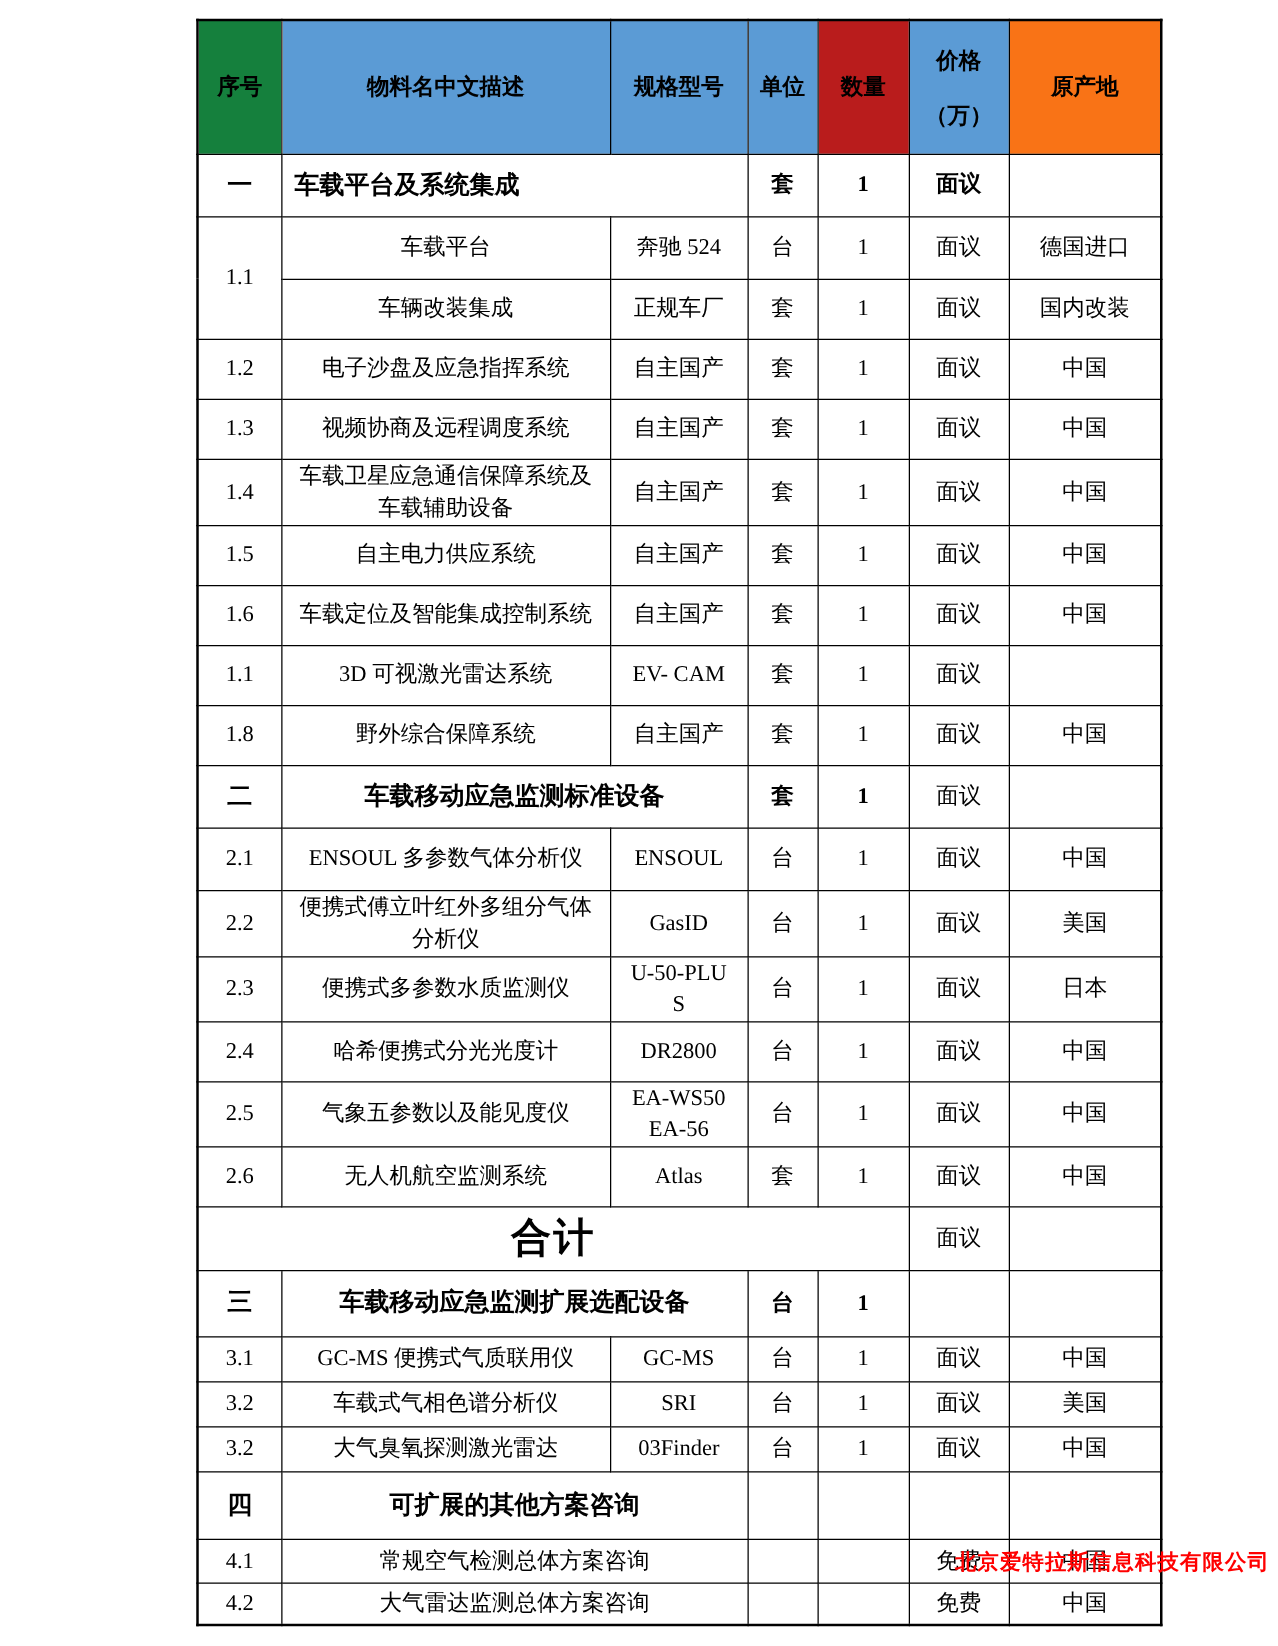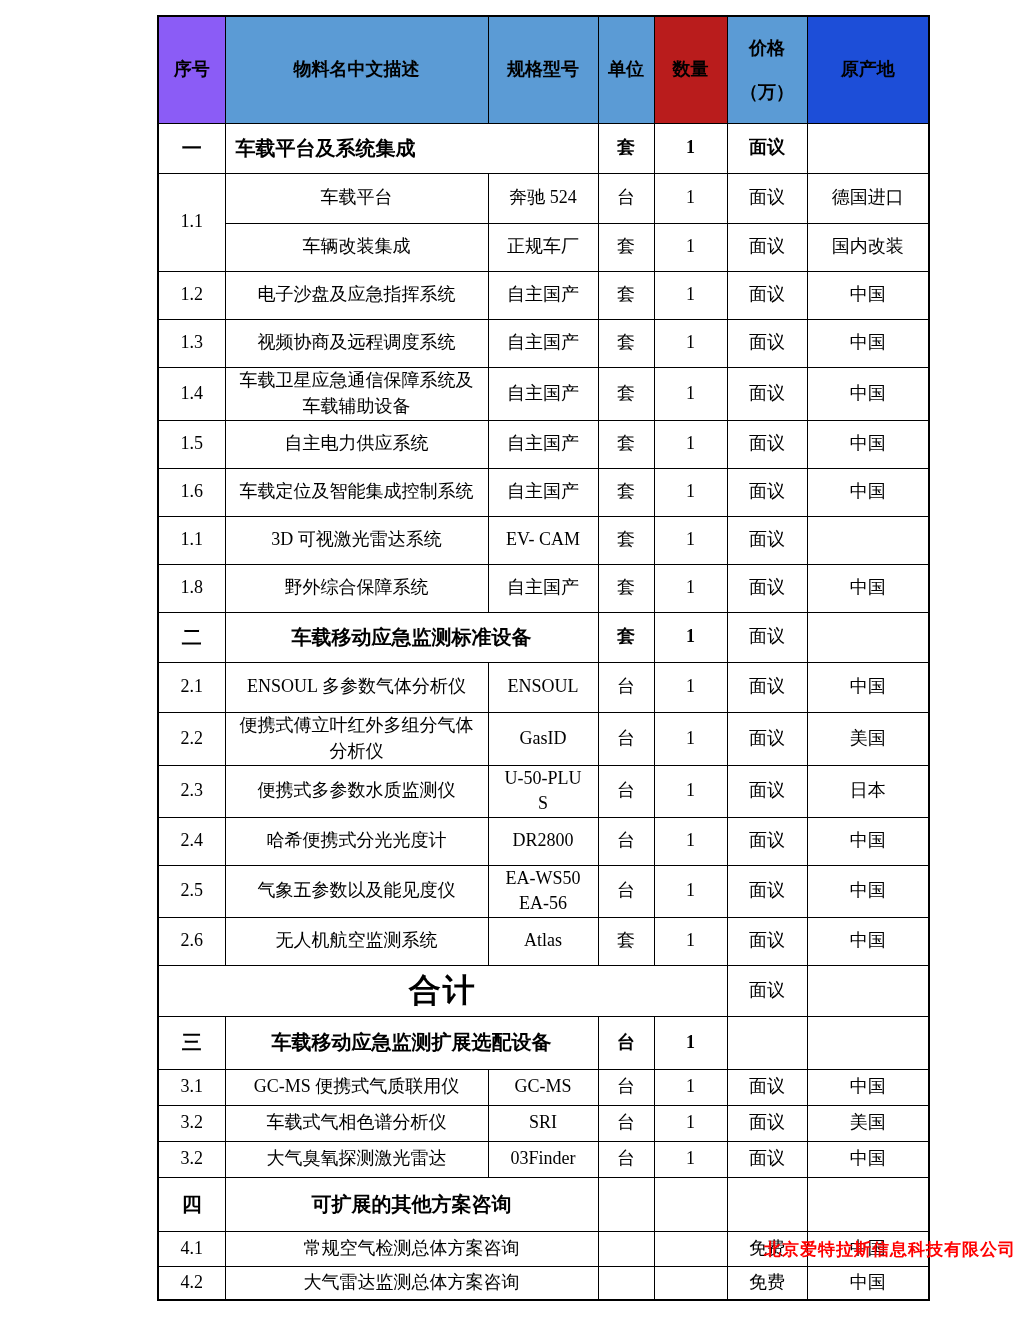--- a/index.html
+++ b/index.html
@@ -61,28 +61,28 @@
       <col class="c-index">
         <col class="c-desc">
         <col class="c-spec">
       <col class="c-unit">
         <col class="c-qty">
         <col class="c-price">
         <col class="c-origin">
     </colgroup>
     <thead>
       <tr style="height:107px">
-        <th style="background: #8b5cf6;">序号</th>
+        <th style="background: #15803d;">序号</th>
         <th style="background: rgb(91, 155, 213);">物料名中文描述</th>
         <th style="background: rgb(91, 155, 213);">规格型号</th>
         <th style="background: rgb(91, 155, 213);">单位</th>
         <th style="background: #b91c1c;">数量</th>
         <th class="price-hdr" style="background: rgb(91, 155, 213);">价格
 （万）</th>
-        <th style="background: #1d4ed8;">原产地</th>
+        <th style="background: #f97316;">原产地</th>
       </tr>
     </thead>
     <tbody id="table-body">
         <tr style="height: 50px;">
           <td class="b sec">一</td>
           <td colspan="2" class="b sec l">车载平台及系统集成</td>
           <td class="b">套</td>
           <td class="b">1</td>
           <td class="b">面议</td>
           <td></td>

